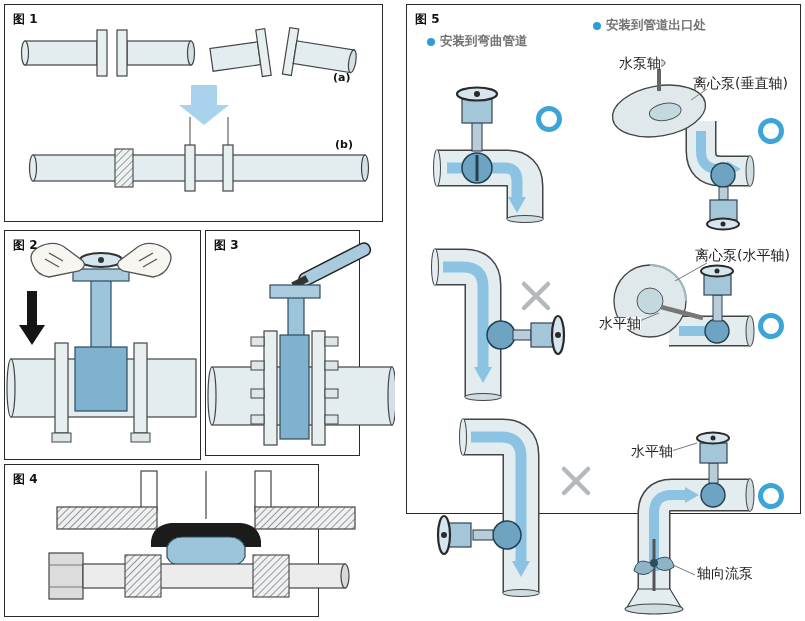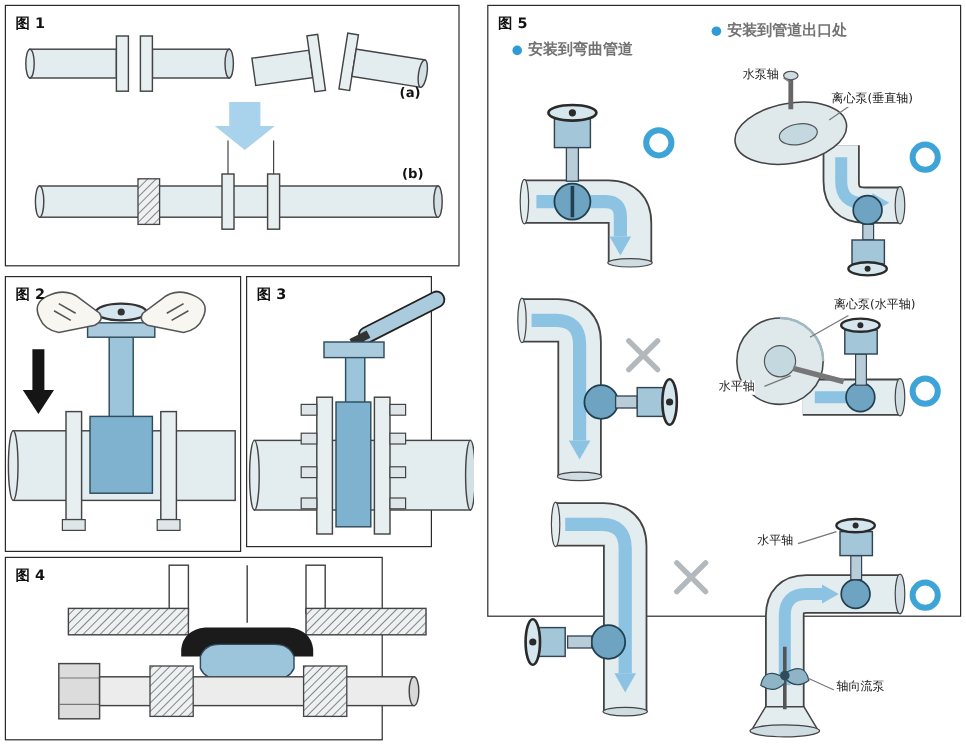--- a/index.html
+++ b/index.html
@@ -8,21 +8,21 @@
   #page { position:relative; width:805px; height:621px; background:#fff; overflow:hidden; }
   .panel { position:absolute; background:#fff; border:1px solid #2a2a2a; }
   #fig1 { left:4px; top:4px; width:379px; height:218px; }
   #fig2 { left:4px; top:230px; width:197px; height:230px;text-align:right; }
   #fig3 { left:205px; top:230px; width:155px; height:226px; }
   #fig4 { left:4px; top:464px; width:315px; height:153px; }
   #fig5 { left:406px; top:4px; width:395px; height:510px; }
   .illus { position:absolute; left:0; top:0; z-index:1; }
   .fig-label { position:absolute; left:8px; top:6px; font-size:12px; font-weight:bold; color:#111; z-index:3; }
   .sub-label { position:absolute; font-size:11px; font-weight:bold; color:#111; z-index:3; }
-  .anno { position:absolute; font-size:10px; color:#222; z-index:3; white-space:nowrap; background:#fff; line-height:12px; }
+  .anno { position:absolute; font-size:14px; color:#222; z-index:3; white-space:nowrap; background:#fff; line-height:12px; }
   .sec-header { position:absolute; display:flex; align-items:center; gap:5px; z-index:3; }
   .sec-title { font-size:12.5px; font-weight:bold; color:#737373; }
   .bullet { width:8px; height:8px; border-radius:50%; background:#2f9cd8; flex:0 0 auto; }
   .ring { position:absolute; width:26px; height:26px; border:5px solid #3ea4d8; border-radius:50%; z-index:2; background:transparent; }
 </style>
 </head>
 <body>
 
 <div id="page">
 

